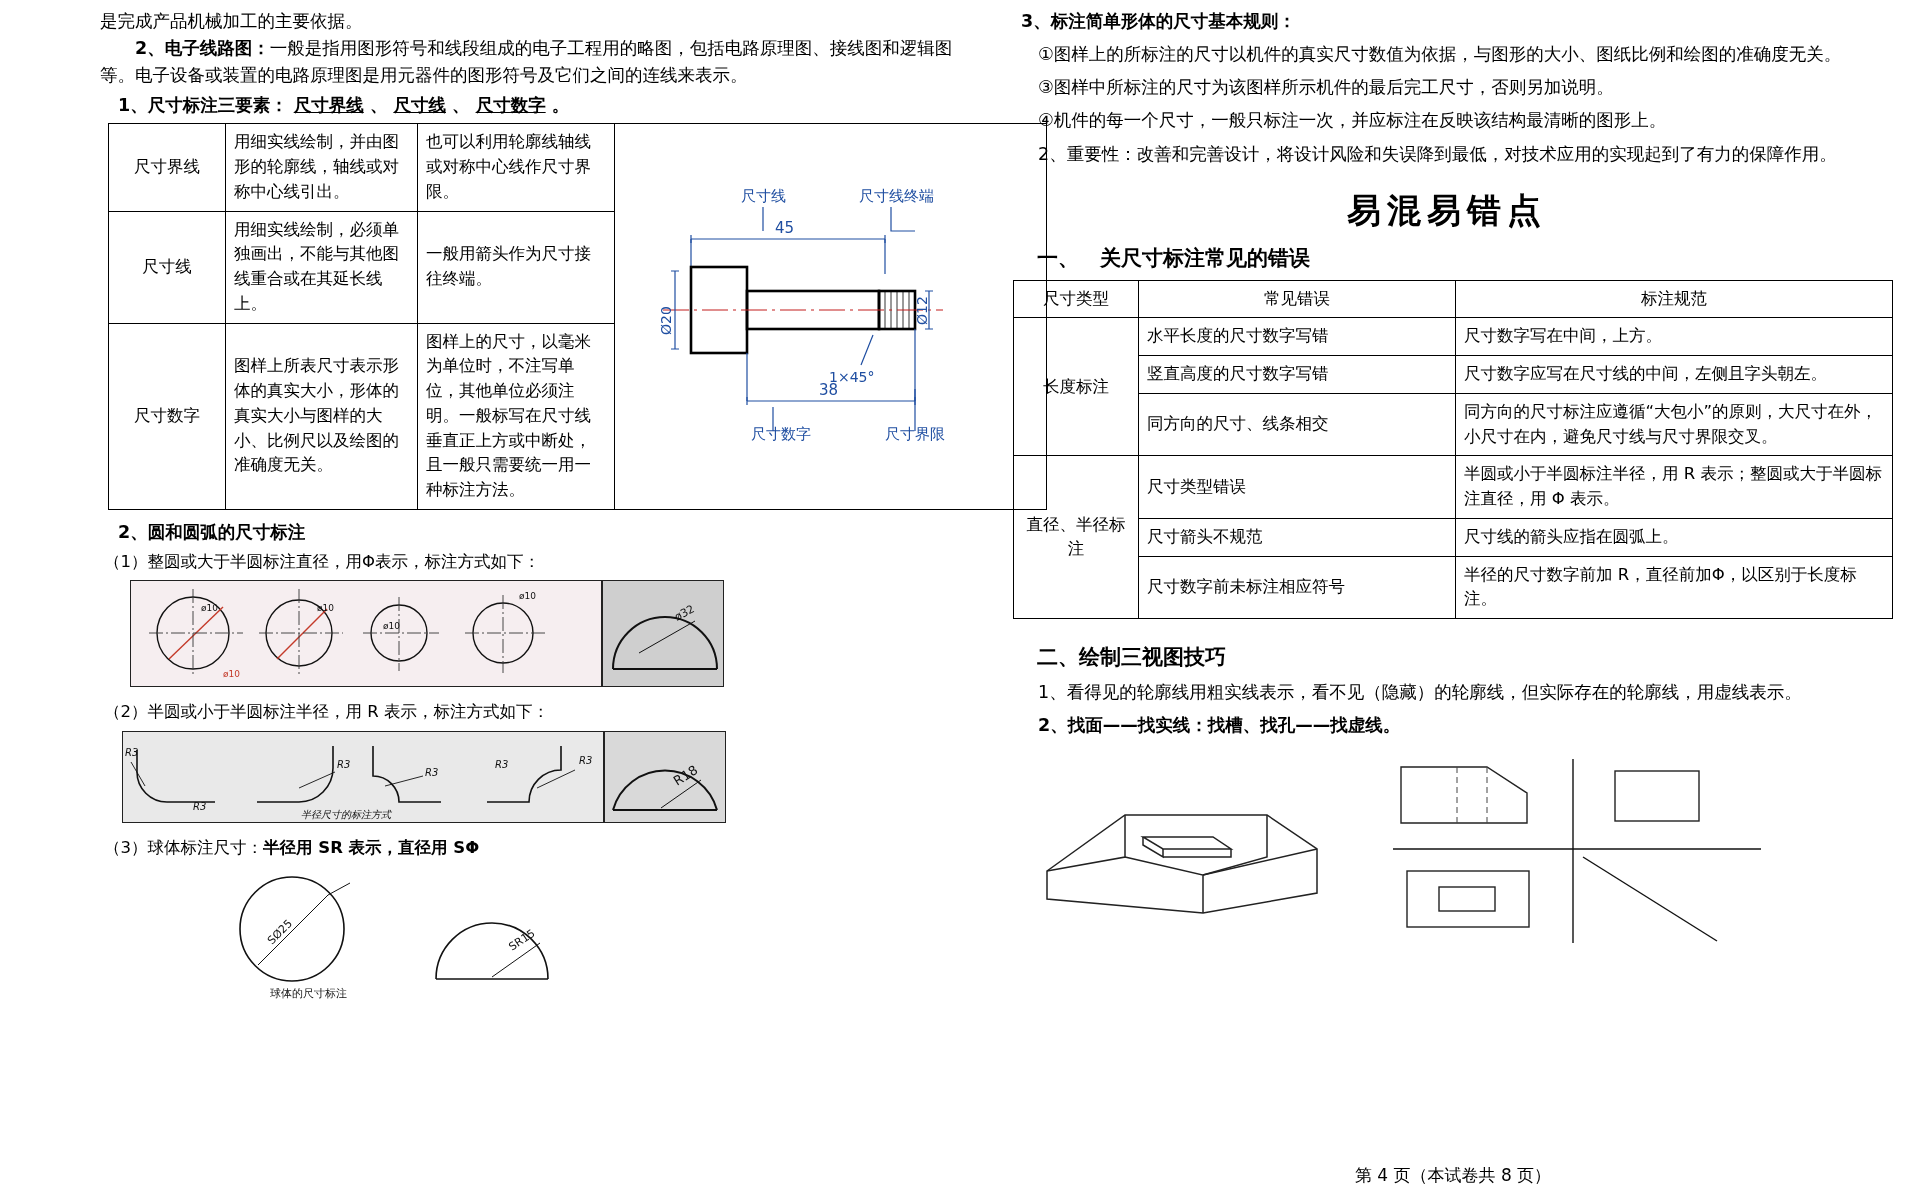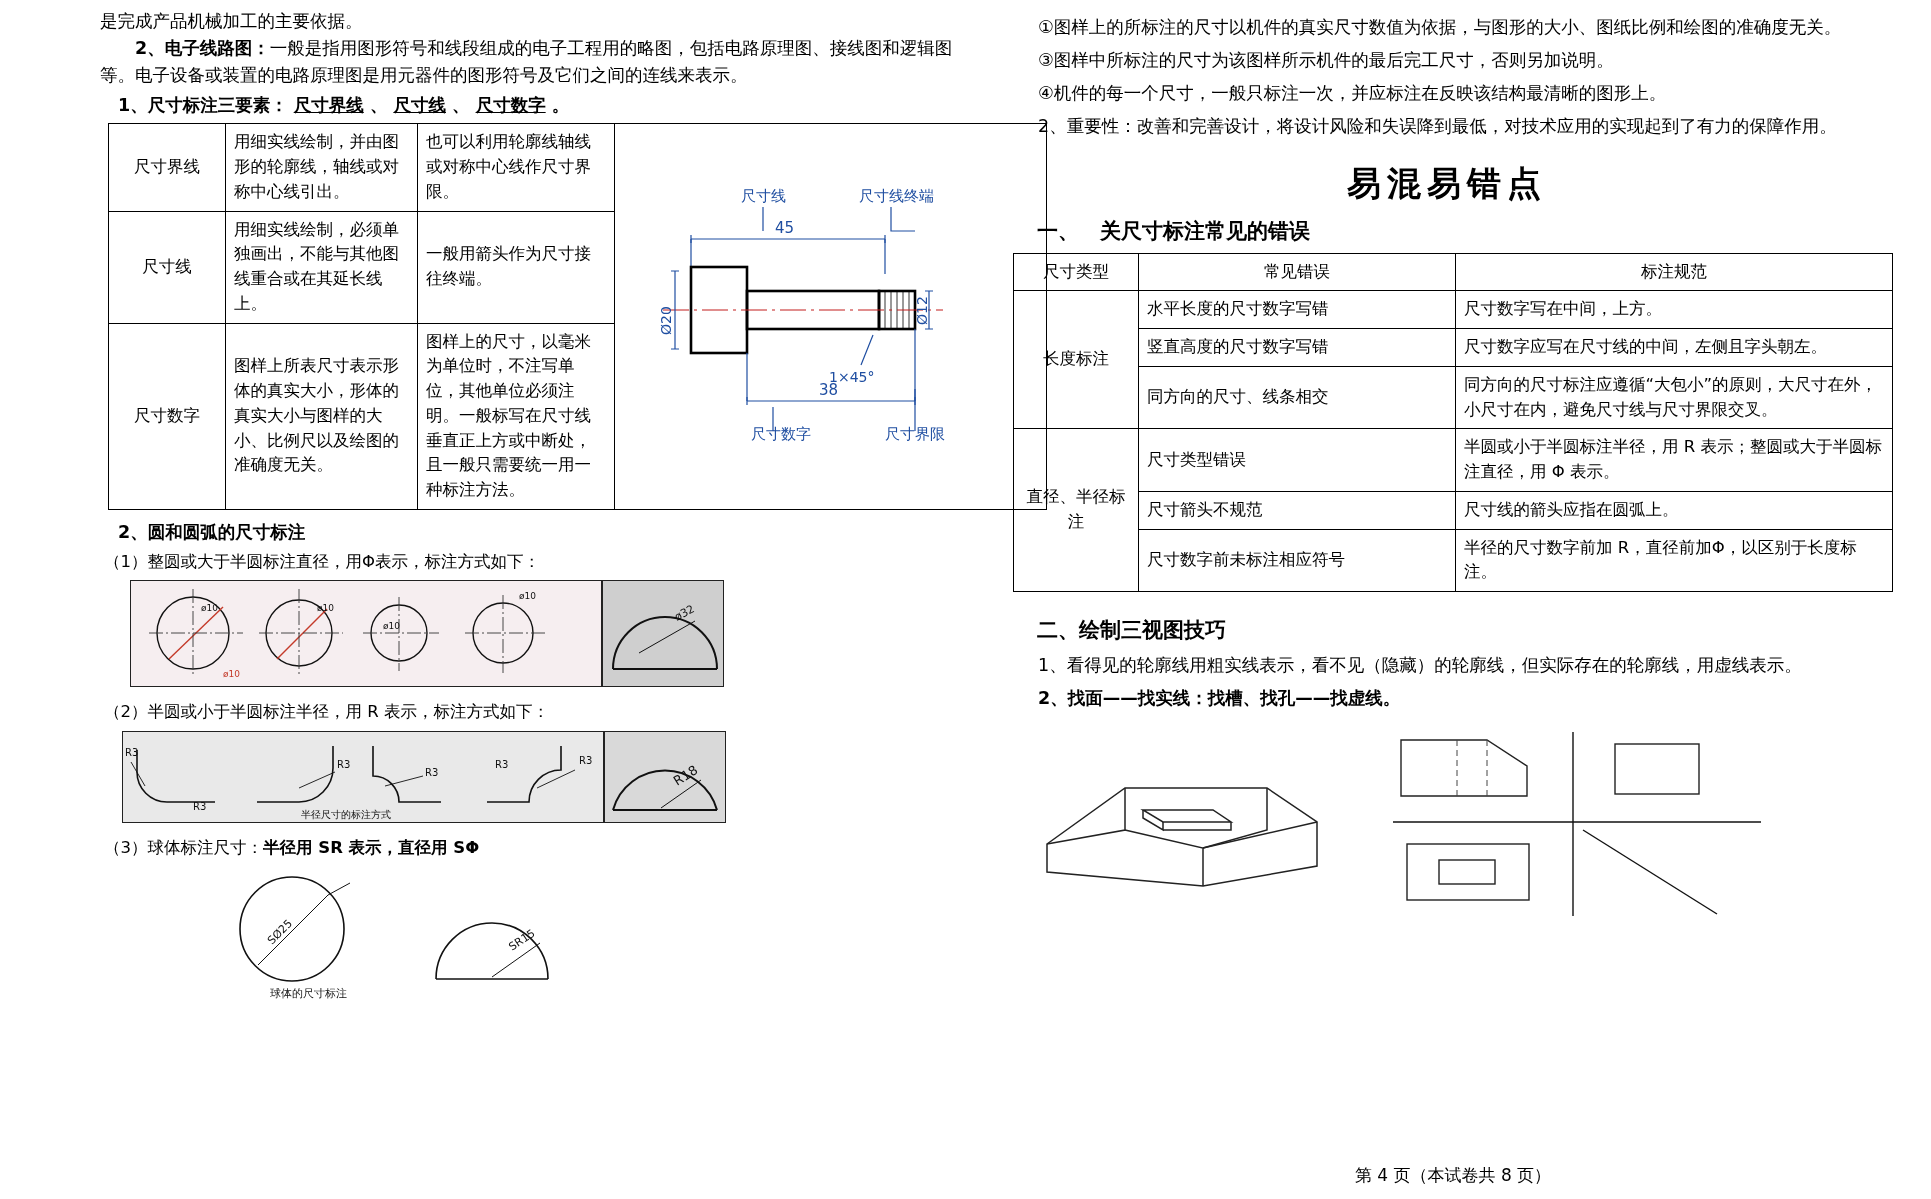--- a/index.html
+++ b/index.html
@@ -32,21 +32,21 @@
   .c3{width:180px;}
   .c4{width:415px;}
 
   .fig-cell{padding:0;position:relative;height:100%;}
 
   .cap{font-size:16.5px;}
 
   
   .imgbox{border:1px solid #222;background:#f2eeee;position:relative;overflow:hidden;}
   .ph-circles{width:470px;height:105px;background:#f6eef0;display:flex;align-items:center;justify-content:space-around;}
-  .ph-r{width:480px;height:90px;background:#ec4899;}
+  .ph-r{width:480px;height:90px;background:#ec4899;font-style:italic;}
   .ph-gray{width:120px;height:105px;background:#cfcfcf;}
 
   
   .r-pad{padding:8px 40px 0 28px;}
   .bighead{font-size:34px;font-weight:bold;text-align:center;letter-spacing:6px;margin:20px 0 10px 0;font-family:"DejaVu Serif","Liberation Serif",serif;}
   .sechead{font-size:21px;font-weight:bold;margin:10px 0 8px 34px;}
   .tbl2{margin:6px 0 0 10px;width:880px;}
   .tbl2 td{font-size:16px;padding:7px 9px;}
   .th{text-align:center;font-weight:normal;}
   .k1{width:108px;text-align:center;}
@@ -245,20 +245,21 @@
           <path d="M292 108 L340 74" stroke="#111" stroke-width="1"></path>
           <text x="312" y="82" style="font-size:11px;fill:#111;" transform="rotate(-34 312 82)">SR15</text>
           <text x="70" y="128" style="font-size:11px;fill:#111;">球体的尺寸标注</text>
         </svg>
       </div>
     </div>
   </div>
 
   <div class="col right">
     <div class="r-pad">
+      <p class="b" style="margin-left:18px;">3、标注简单形体的尺寸基本规则：</p>
       <p class="indent" style="margin-top:6px;">①图样上的所标注的尺寸以机件的真实尺寸数值为依据，与图形的大小、图纸比例和绘图的准确度无关。</p>
       <p class="indent" style="margin-top:6px;">③图样中所标注的尺寸为该图样所示机件的最后完工尺寸，否则另加说明。</p>
       <p class="indent" style="margin-top:6px;">④机件的每一个尺寸，一般只标注一次，并应标注在反映该结构最清晰的图形上。</p>
       <p class="indent" style="margin-top:6px;">2、重要性：改善和完善设计，将设计风险和失误降到最低，对技术应用的实现起到了有力的保障作用。</p>
 
       <div class="bighead">易混易错点</div>
 
       <div class="sechead">一、　关尺寸标注常见的错误</div>
 
       <table class="grid tbl2">

